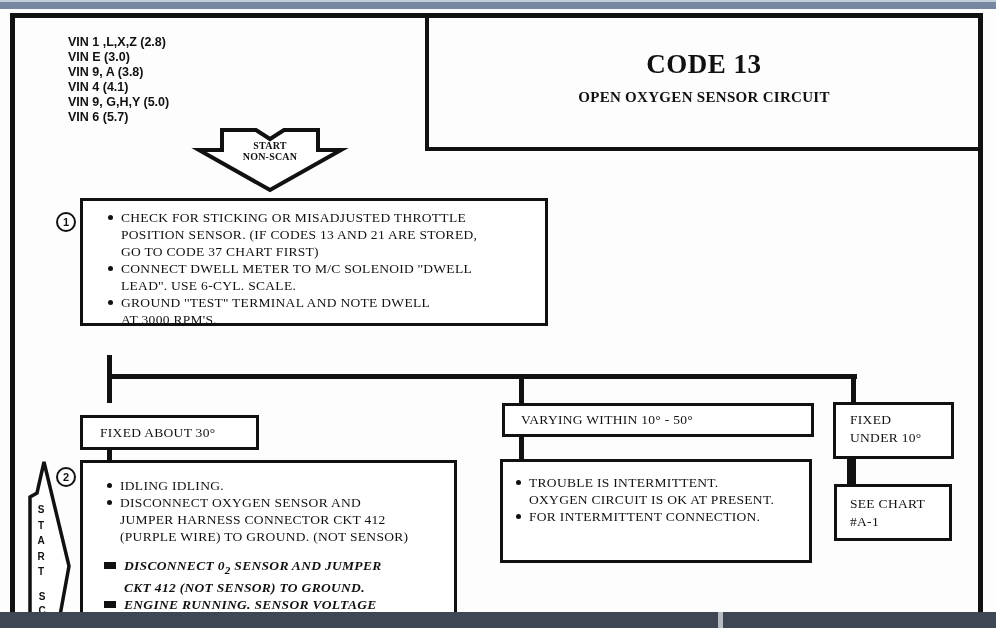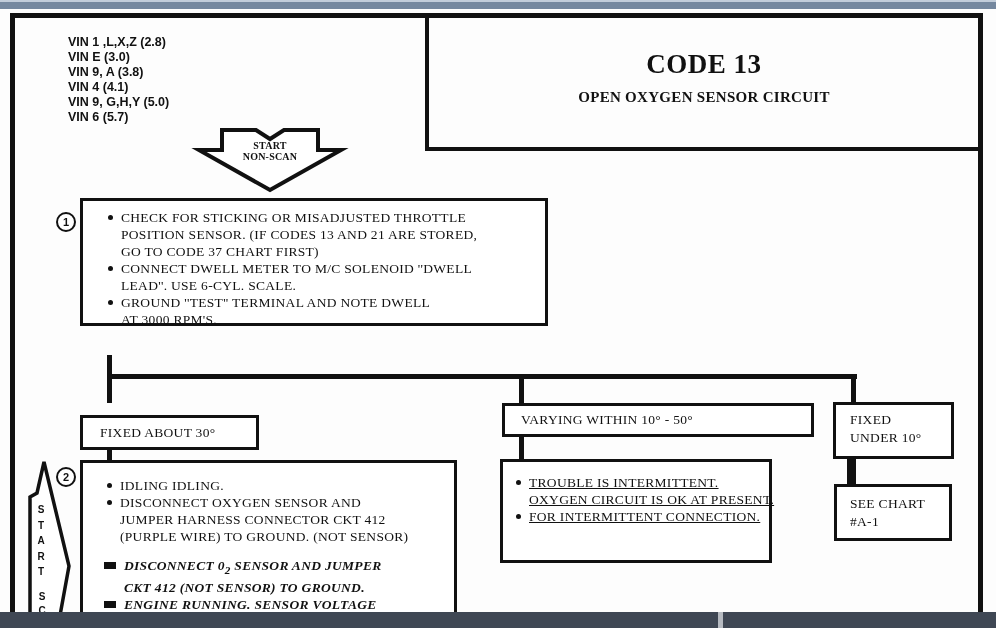--- a/index.html
+++ b/index.html
@@ -102,21 +102,21 @@
   <div class="lblbox" style="left:833px;top:402px;width:121px;height:57px;padding:6px 0 0 14px;line-height:18px;">
     <div>FIXED</div>
     <div>UNDER 10°</div>
   </div>
 
   <div class="lblbox" style="left:834px;top:484px;width:118px;height:57px;padding:8px 0 0 13px;line-height:18px;">
     <div>SEE CHART</div>
     <div>#A-1</div>
   </div>
 
-  <div class="fbox" style="left:500px;top:459px;width:272px;height:104px;padding:12px 6px 0 13px;text-decoration:underline;">
+  <div class="fbox" style="left:500px;top:459px;width:312px;height:104px;padding:12px 6px 0 13px;">
     <div class="item">
       <span class="dot"></span>
       <div class="line">TROUBLE IS INTERMITTENT.</div>
       <div class="line">OXYGEN CIRCUIT IS OK AT PRESENT.</div>
     </div>
     <div class="item">
       <span class="dot"></span>
       <div class="line">FOR INTERMITTENT CONNECTION.</div>
     </div>
   </div>

